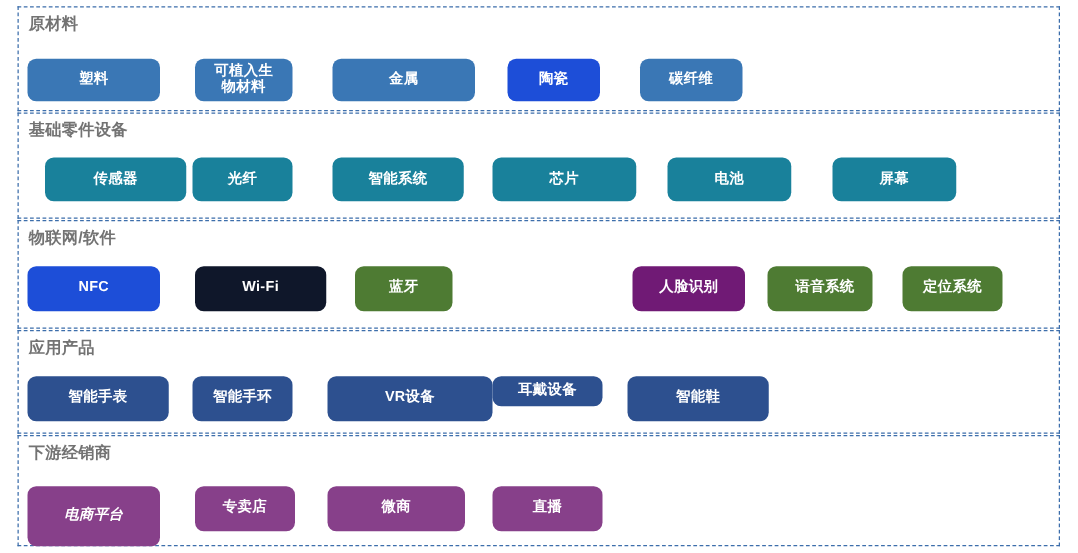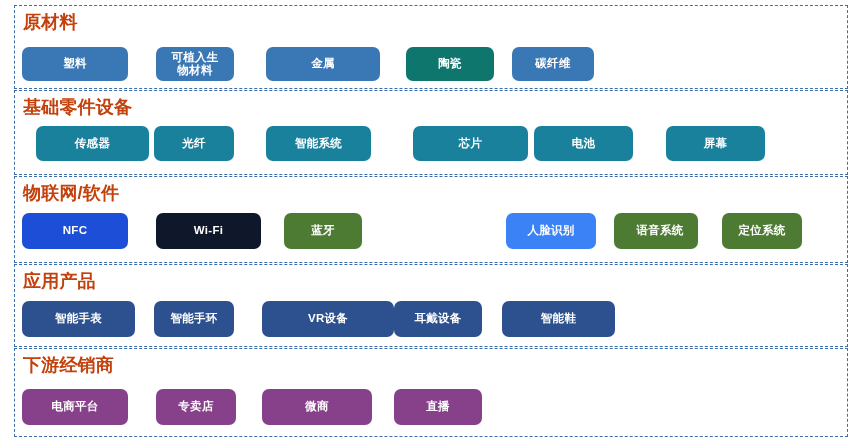--- a/index.html
+++ b/index.html
@@ -27,23 +27,23 @@
     width: 834px;
     box-sizing: border-box;
     border: 1px dashed #3c6eab;
     background: #ffffff;
   }
 
   .tier-title {
     position: absolute;
     left: 8px;
     top: 4px;
-    font-size: 18px;
+    font-size: 13px;
     font-weight: bold;
-    color: #c2410c;
+    color: #737373;
     letter-spacing: 0.2px;
     white-space: nowrap;
   }
 
   .node-row {
     position: absolute;
     left: 0;
     top: 0;
     width: 100%;
     height: 100%;
@@ -78,58 +78,58 @@
 <body>
 
 <div id="diagram" style="background: rgb(255, 255, 255);">
     <div class="tier tier-0" style="border-color: rgb(60, 110, 171);">
       <div class="tier-title">原材料</div>
       <div class="node-row">
         <div class="node" style="background: rgb(58, 119, 181); left: 7px; width: 106px; top: 41px; height: 34px;">塑料</div>
         <div class="node" style="background: rgb(58, 119, 181); left: 141px; width: 78px; top: 41px; height: 34px;">可植入生
 物材料</div>
         <div class="node" style="background: rgb(58, 119, 181); left: 251px; width: 114px; top: 41px; height: 34px;">金属</div>
-        <div class="node" style="background: #0f766e; left: 391px; width: 88px; top: 41px; height: 34px;">陶瓷</div>
+        <div class="node" style="background: #1d4ed8; left: 391px; width: 74px; top: 41px; height: 34px;">陶瓷</div>
         <div class="node" style="background: rgb(58, 119, 181); left: 497px; width: 82px; top: 41px; height: 34px;">碳纤维</div>
       </div>
     </div>
     <div class="tier tier-1" style="border-color: rgb(60, 110, 171); font-family: Liberation Mono, monospace;">
       <div class="tier-title">基础零件设备</div>
       <div class="node-row">
         <div class="node" style="background: rgb(25, 129, 155); left: 21px; width: 113px; top: 35px; height: 35px;">传感器</div>
         <div class="node" style="background: rgb(25, 129, 155); left: 139px; width: 80px; top: 35px; height: 35px;">光纤</div>
         <div class="node" style="background: rgb(25, 129, 155); left: 251px; width: 105px; top: 35px; height: 35px;">智能系统</div>
-        <div class="node" style="background: rgb(25, 129, 155); left: 398px; width: 115px; top: 35px; height: 35px;">芯片</div>
+        <div class="node" style="background: rgb(25, 129, 155); left: 379px; width: 115px; top: 35px; height: 35px;">芯片</div>
         <div class="node" style="background: rgb(25, 129, 155); left: 519px; width: 99px; top: 35px; height: 35px;">电池</div>
         <div class="node" style="background: rgb(25, 129, 155); left: 651px; width: 99px; top: 35px; height: 35px;">屏幕</div>
       </div>
     </div>
     <div class="tier tier-2" style="border-color: rgb(60, 110, 171);">
       <div class="tier-title">物联网/软件</div>
       <div class="node-row">
         <div class="node" style="background: #1d4ed8; left: 7px; width: 106px; top: 36px; height: 36px;">NFC</div>
         <div class="node" style="background: #0f172a; left: 141px; width: 105px; top: 36px; height: 36px;">Wi-Fi</div>
         <div class="node" style="background: rgb(78, 123, 51); left: 269px; width: 78px; top: 36px; height: 36px;">蓝牙</div>
-        <div class="node" style="background: #3b82f6; left: 491px; width: 90px; top: 36px; height: 36px;">人脸识别</div>
+        <div class="node" style="background: #701a75; left: 491px; width: 90px; top: 36px; height: 36px;">人脸识别</div>
         <div class="node" style="background: rgb(78, 123, 51); left: 599px; width: 84px; top: 36px; height: 36px; padding-left: 12px;">语音系统</div>
         <div class="node" style="background: rgb(78, 123, 51); left: 707px; width: 80px; top: 36px; height: 36px;">定位系统</div>
       </div>
     </div>
     <div class="tier tier-3" style="border-color: rgb(60, 110, 171);">
       <div class="tier-title">应用产品</div>
       <div class="node-row">
         <div class="node" style="background: rgb(45, 80, 143); left: 7px; width: 113px; top: 36px; height: 36px;">智能手表</div>
         <div class="node" style="background: rgb(45, 80, 143); left: 139px; width: 80px; top: 36px; height: 36px;">智能手环</div>
         <div class="node" style="background: rgb(45, 80, 143); left: 247px; width: 132px; top: 36px; height: 36px;">VR设备</div>
-        <div class="node" style="background: rgb(45, 80, 143); left: 379px; width: 88px; top: 36px; height: 36px;">耳戴设备</div>
+        <div class="node" style="background: rgb(45, 80, 143); left: 379px; width: 88px; top: 36px; height: 24px;">耳戴设备</div>
         <div class="node" style="background: rgb(45, 80, 143); left: 487px; width: 113px; top: 36px; height: 36px;">智能鞋</div>
       </div>
     </div>
     <div class="tier tier-4" style="border-color: rgb(60, 110, 171);">
       <div class="tier-title">下游经销商</div>
       <div class="node-row">
-        <div class="node" style="background: rgb(135, 64, 138); left: 7px; width: 106px; top: 40px; height: 36px;">电商平台</div>
+        <div class="node" style="background: rgb(135, 64, 138); left: 7px; width: 106px; top: 40px; height: 48px; font-style: italic;">电商平台</div>
         <div class="node" style="background: rgb(135, 64, 138); left: 141px; width: 80px; top: 40px; height: 36px;">专卖店</div>
         <div class="node" style="background: rgb(135, 64, 138); left: 247px; width: 110px; top: 40px; height: 36px;">微商</div>
         <div class="node" style="background: rgb(135, 64, 138); left: 379px; width: 88px; top: 40px; height: 36px;">直播</div>
       </div>
     </div>
   </div>
 
 </body></html>

